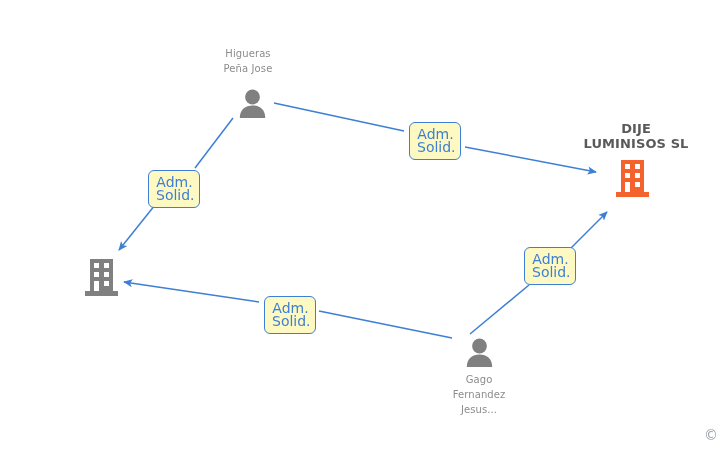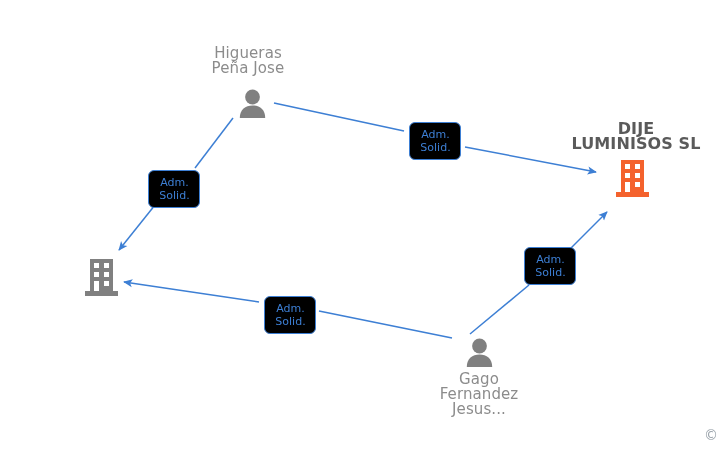--- a/index.html
+++ b/index.html
@@ -23,47 +23,47 @@
     left: 0;
     top: 0;
     width: 728px;
     height: 450px;
   }
   
   .node-label {
     position: absolute;
     text-align: center;
     color: #8c8c8c;
-    font-size: 15px;
+    font-size: 10px;
     line-height: 15px;
     letter-spacing: 0.1px;
     white-space: pre-line;
     pointer-events: none;
   }
   .node-label.primary {
     color: #5a5a5a;
     font-weight: bold;
-    font-size: 16px;
+    font-size: 13px;
     line-height: 15px;
   }
   
   .node {
     position: absolute;
     cursor: pointer;
   }
   .node svg { display: block; }
   
   .edge-label {
     position: absolute;
     box-sizing: border-box;
-    background: #000000;
+    background: #fef9c3;
     border: 1.4px solid #3d7fd4;
     border-radius: 6px;
     color: #3d7fd4;
-    font-size: 11px;
+    font-size: 14px;
     line-height: 13px;
     text-align: center;
     padding: 5px 6px 5px 7px;
     white-space: pre-line;
     cursor: pointer;
   }
   
   #watermark {
     position: absolute;
     right: 10px;

